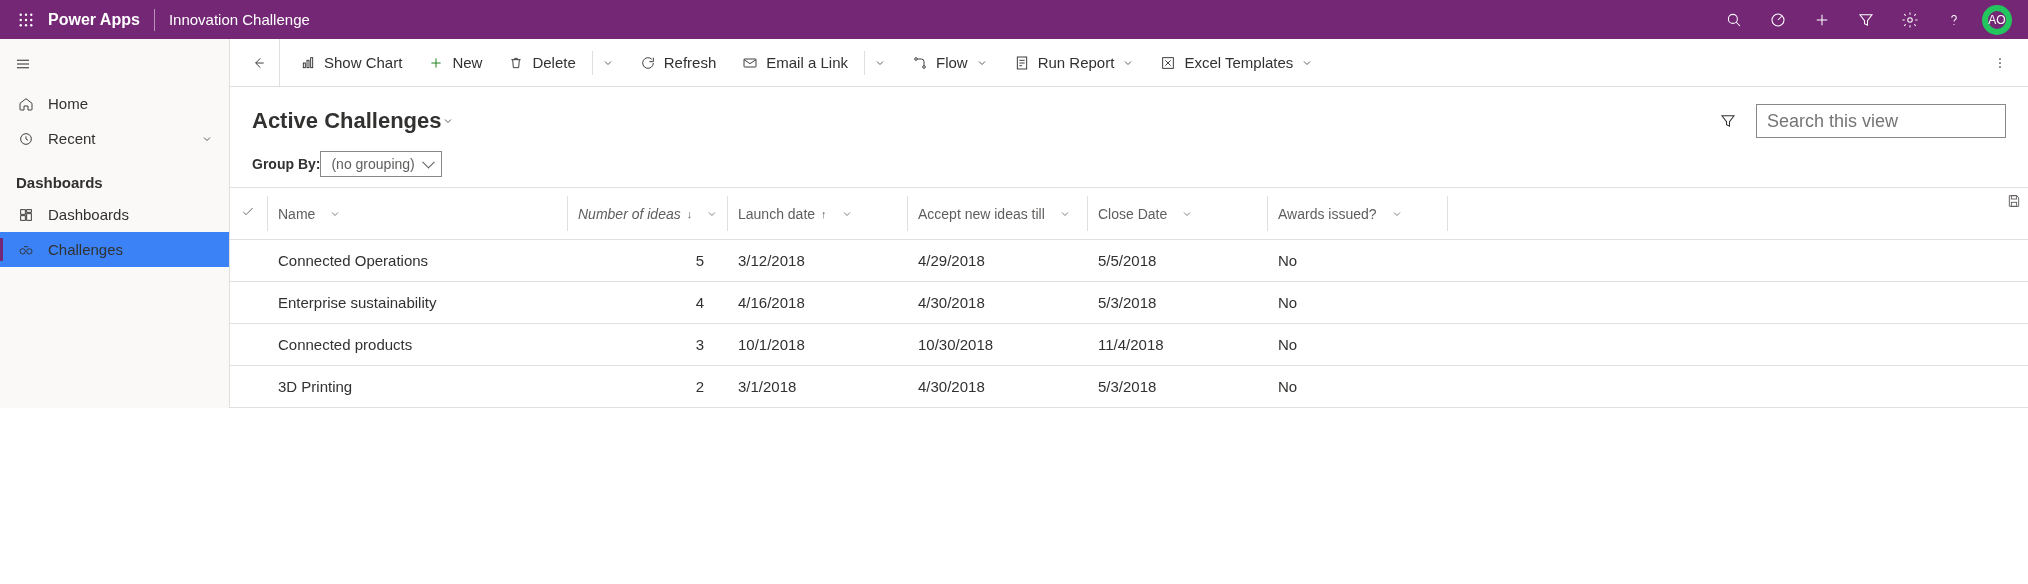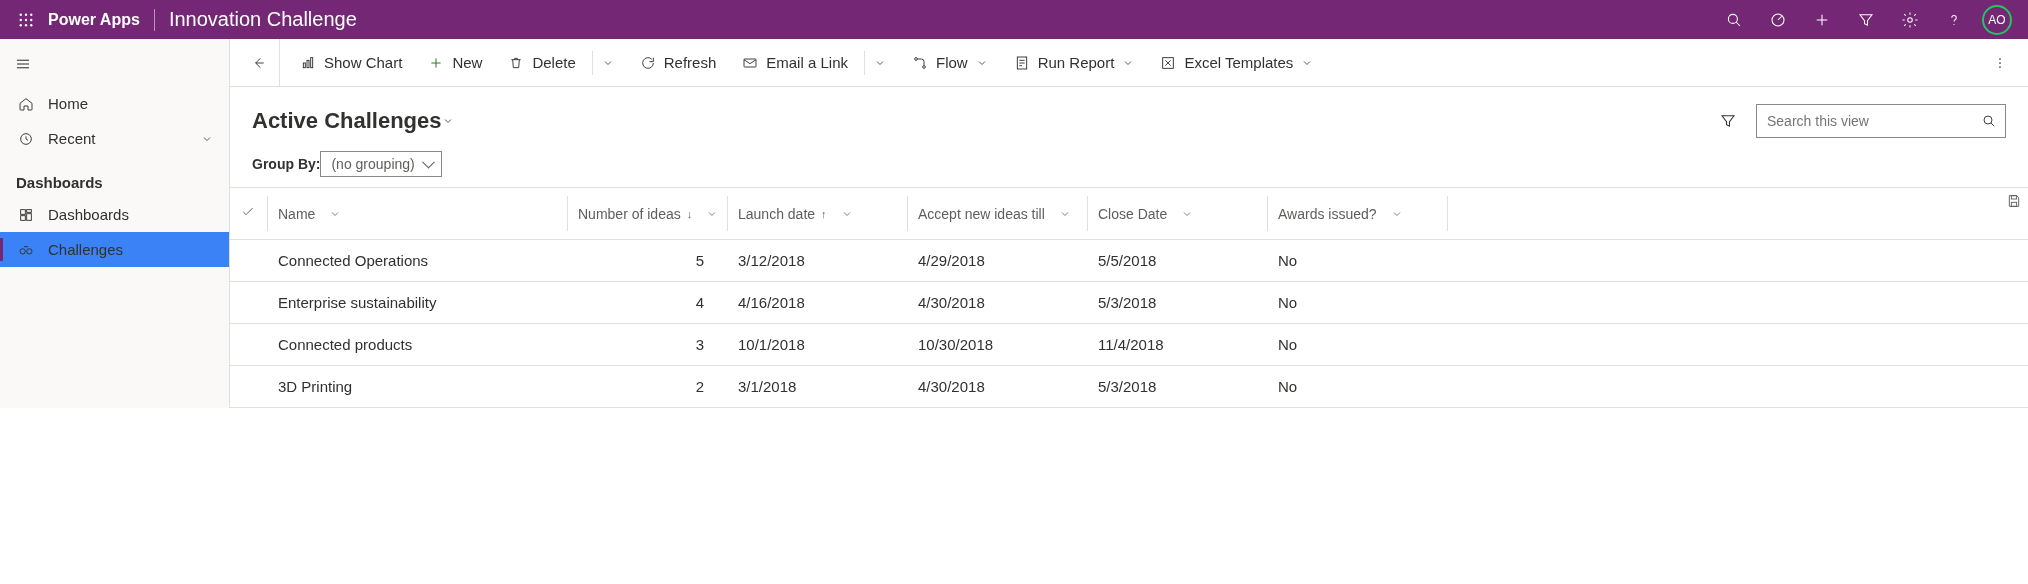--- a/index.html
+++ b/index.html
@@ -35,31 +35,31 @@
   }
   .topbar .brand {
     font-size: 16px;
     font-weight: 600;
     padding: 0 10px 0 6px;
   }
   .topbar .sep {
     width:1px; height:22px; background: rgba(255,255,255,0.5);
     margin: 0 14px 0 4px;
   }
-  .topbar .appname { font-size: 20px; }
+  .topbar .appname { font-size: 15px; }
   .topbar .spacer { flex:1; }
   .topbar .tb-btn {
     width: 44px; height:48px;
     display:flex;align-items:center;justify-content:center;
     cursor:pointer;
   }
   .topbar .tb-btn svg { stroke:#fff; fill:none; }
   .avatar {
     width:30px;height:30px;border-radius:50%;
-    border:2px solid #22c55e;
+    border:6px solid #22c55e;
     display:flex;align-items:center;justify-content:center;
     font-size:12px; margin:0 6px; cursor:pointer;
   }
   
   .shell { display:flex; height: calc(100% - 48px); }
   .sidebar {
     width: 230px;
     background: #faf9f8;
     border-right: 1px solid var(--border);
     padding-top: 6px;
@@ -132,21 +132,21 @@
     width:36px;height:36px;display:flex;align-items:center;justify-content:center;
     cursor:pointer; margin-right:10px;
   }
   .searchbox {
     display:flex; align-items:center;
     border:1px solid #8a8886;
     width:250px; height:34px;
     padding: 0 8px;
   }
   .searchbox input {
-    border:none; outline:none; flex:1; font-size:14px;
+    border:none; outline:none; flex:1; font-size:18px;
     background:transparent;
   }
   .grouprow {
     display:flex; align-items:center; 
     padding: 4px 22px 10px 22px;
     font-size:14px;
   }
   .groupsel {
     border:1px solid #8a8886; padding:4px 26px 4px 10px;
     position:relative; cursor:pointer; font-size:14px;
@@ -448,21 +448,21 @@
             </th>
             <th class="col-name">
               <div class="hdwrap">
                 <span>Name</span>
                 <svg class="chev-svg hd-chev" viewBox="0 0 24 24">
                     <path d="M6 9l6 6 6-6"></path>
                   </svg>
               </div>
             </th>
             <th class="col-num">
-              <div class="hdwrap" style="justify-content:flex-start;">
+              <div class="hdwrap" style="justify-content:flex-start;font-style:italic;">
                 <span>Number of ideas</span>
                 <span class="hd-sort-down">↓</span>
                 <svg class="chev-svg hd-chev" viewBox="0 0 24 24">
                     <path d="M6 9l6 6 6-6"></path>
                   </svg>
               </div>
             </th>
             <th class="col-date">
               <div class="hdwrap">
                 <span>Launch date</span>

